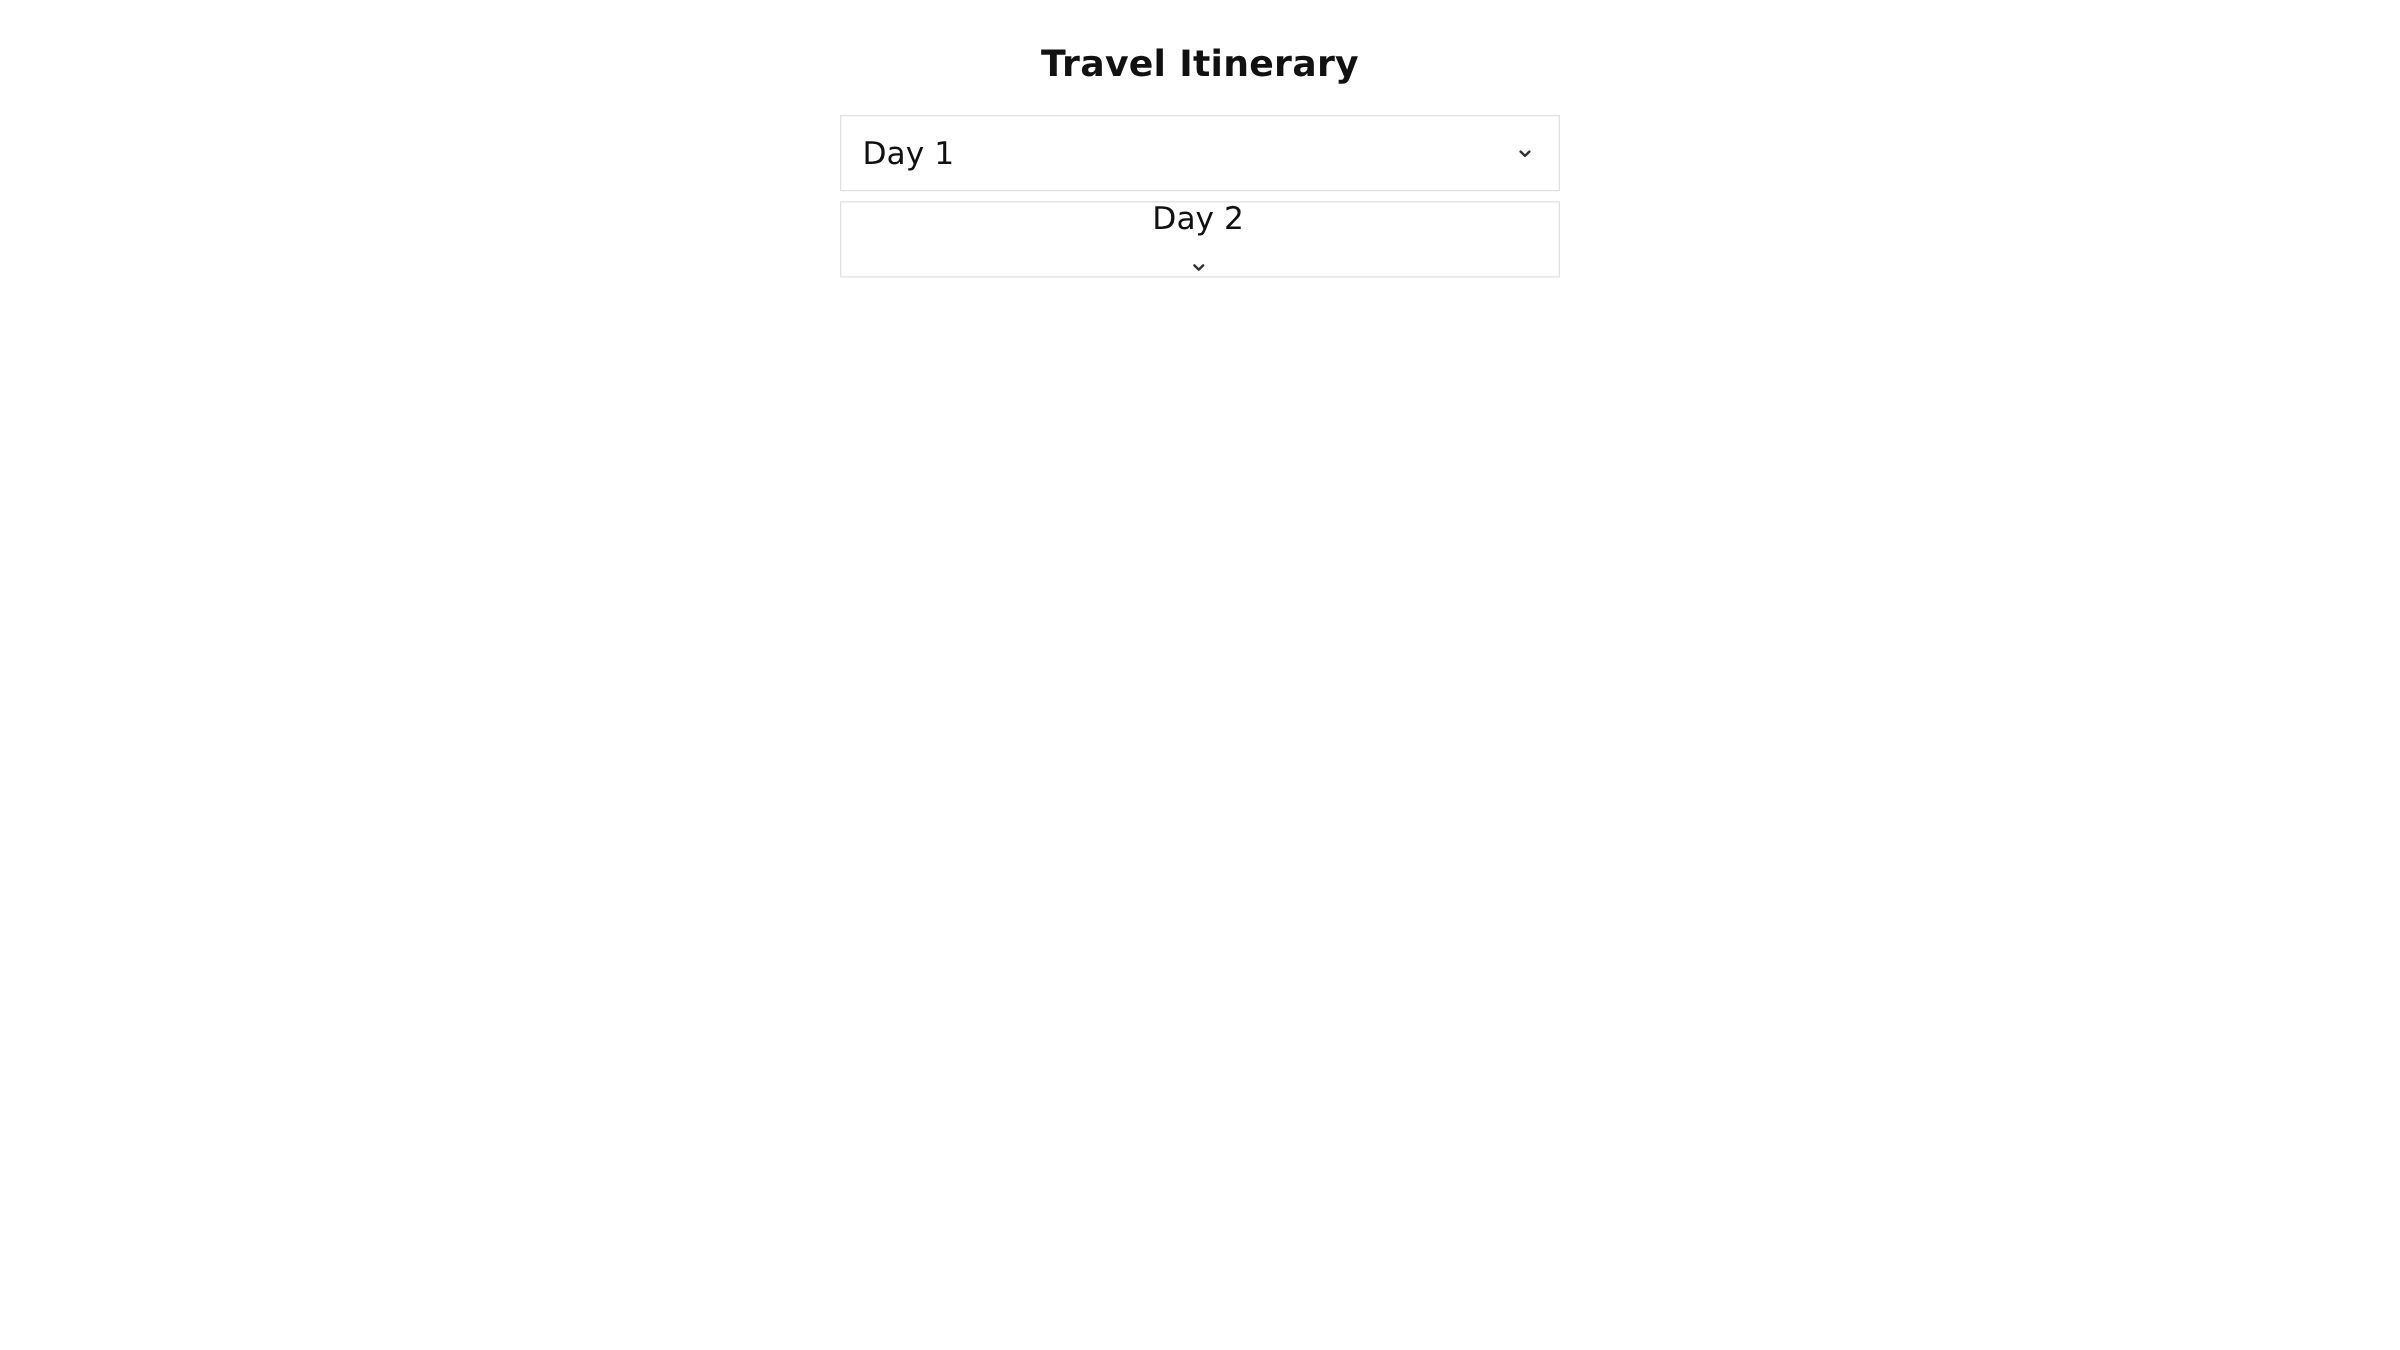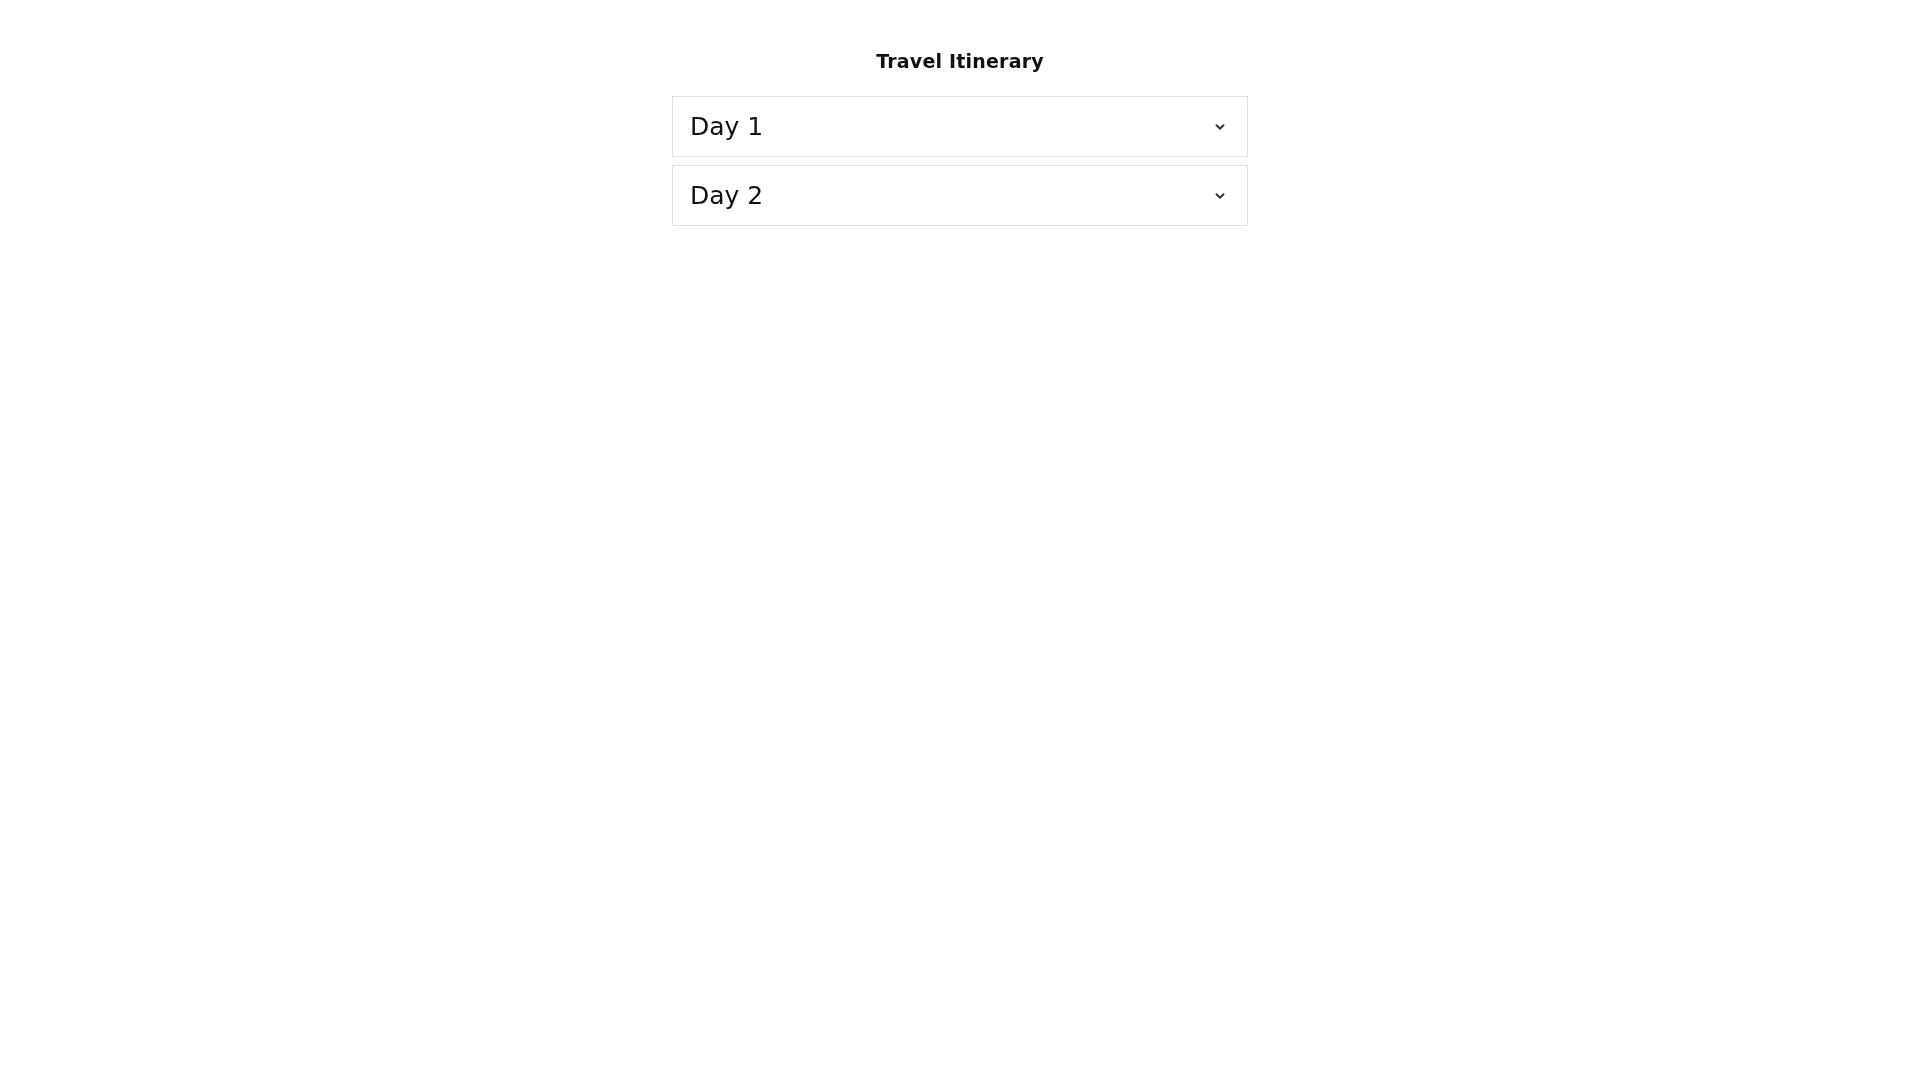--- a/index.html
+++ b/index.html
@@ -8,44 +8,44 @@
     padding: 0;
     background: #ffffff;
     font-family: "DejaVu Sans", "Liberation Sans", sans-serif;
   }
   body {
     width: 1920px;
     height: 1080px;
     overflow: hidden;
   }
   .page-title {
-    margin: 16px;
+    margin: 0;
     padding-top: 34px;
     text-align: center;
-    font-size: 19px;
+    font-size: 29px;
     font-weight: bold;
     color: #111111;
     letter-spacing: 0.2px;
   }
   .accordion {
     width: 576px;
     margin: 24px auto 0 auto;
   }
   .accordion-item {
     display: flex;
     align-items: center;
     justify-content: space-between;
     height: 61px;
     padding: 0 20px 0 17px;
     margin-bottom: 8px;
     background: #ffffff;
     border: 1px solid #e0e0e0;
     cursor: pointer;
   }
-  .accordion-item:last-child { margin-bottom: 13px; }
+  .accordion-item:last-child { margin-bottom: 13px; flex-direction: column; }
   .accordion-label {
     font-size: 25px;
     color: #111111;
     line-height: 1;
   }
   .chevron {
     display: flex;
     align-items: center;
     justify-content: center;
     width: 14px;

